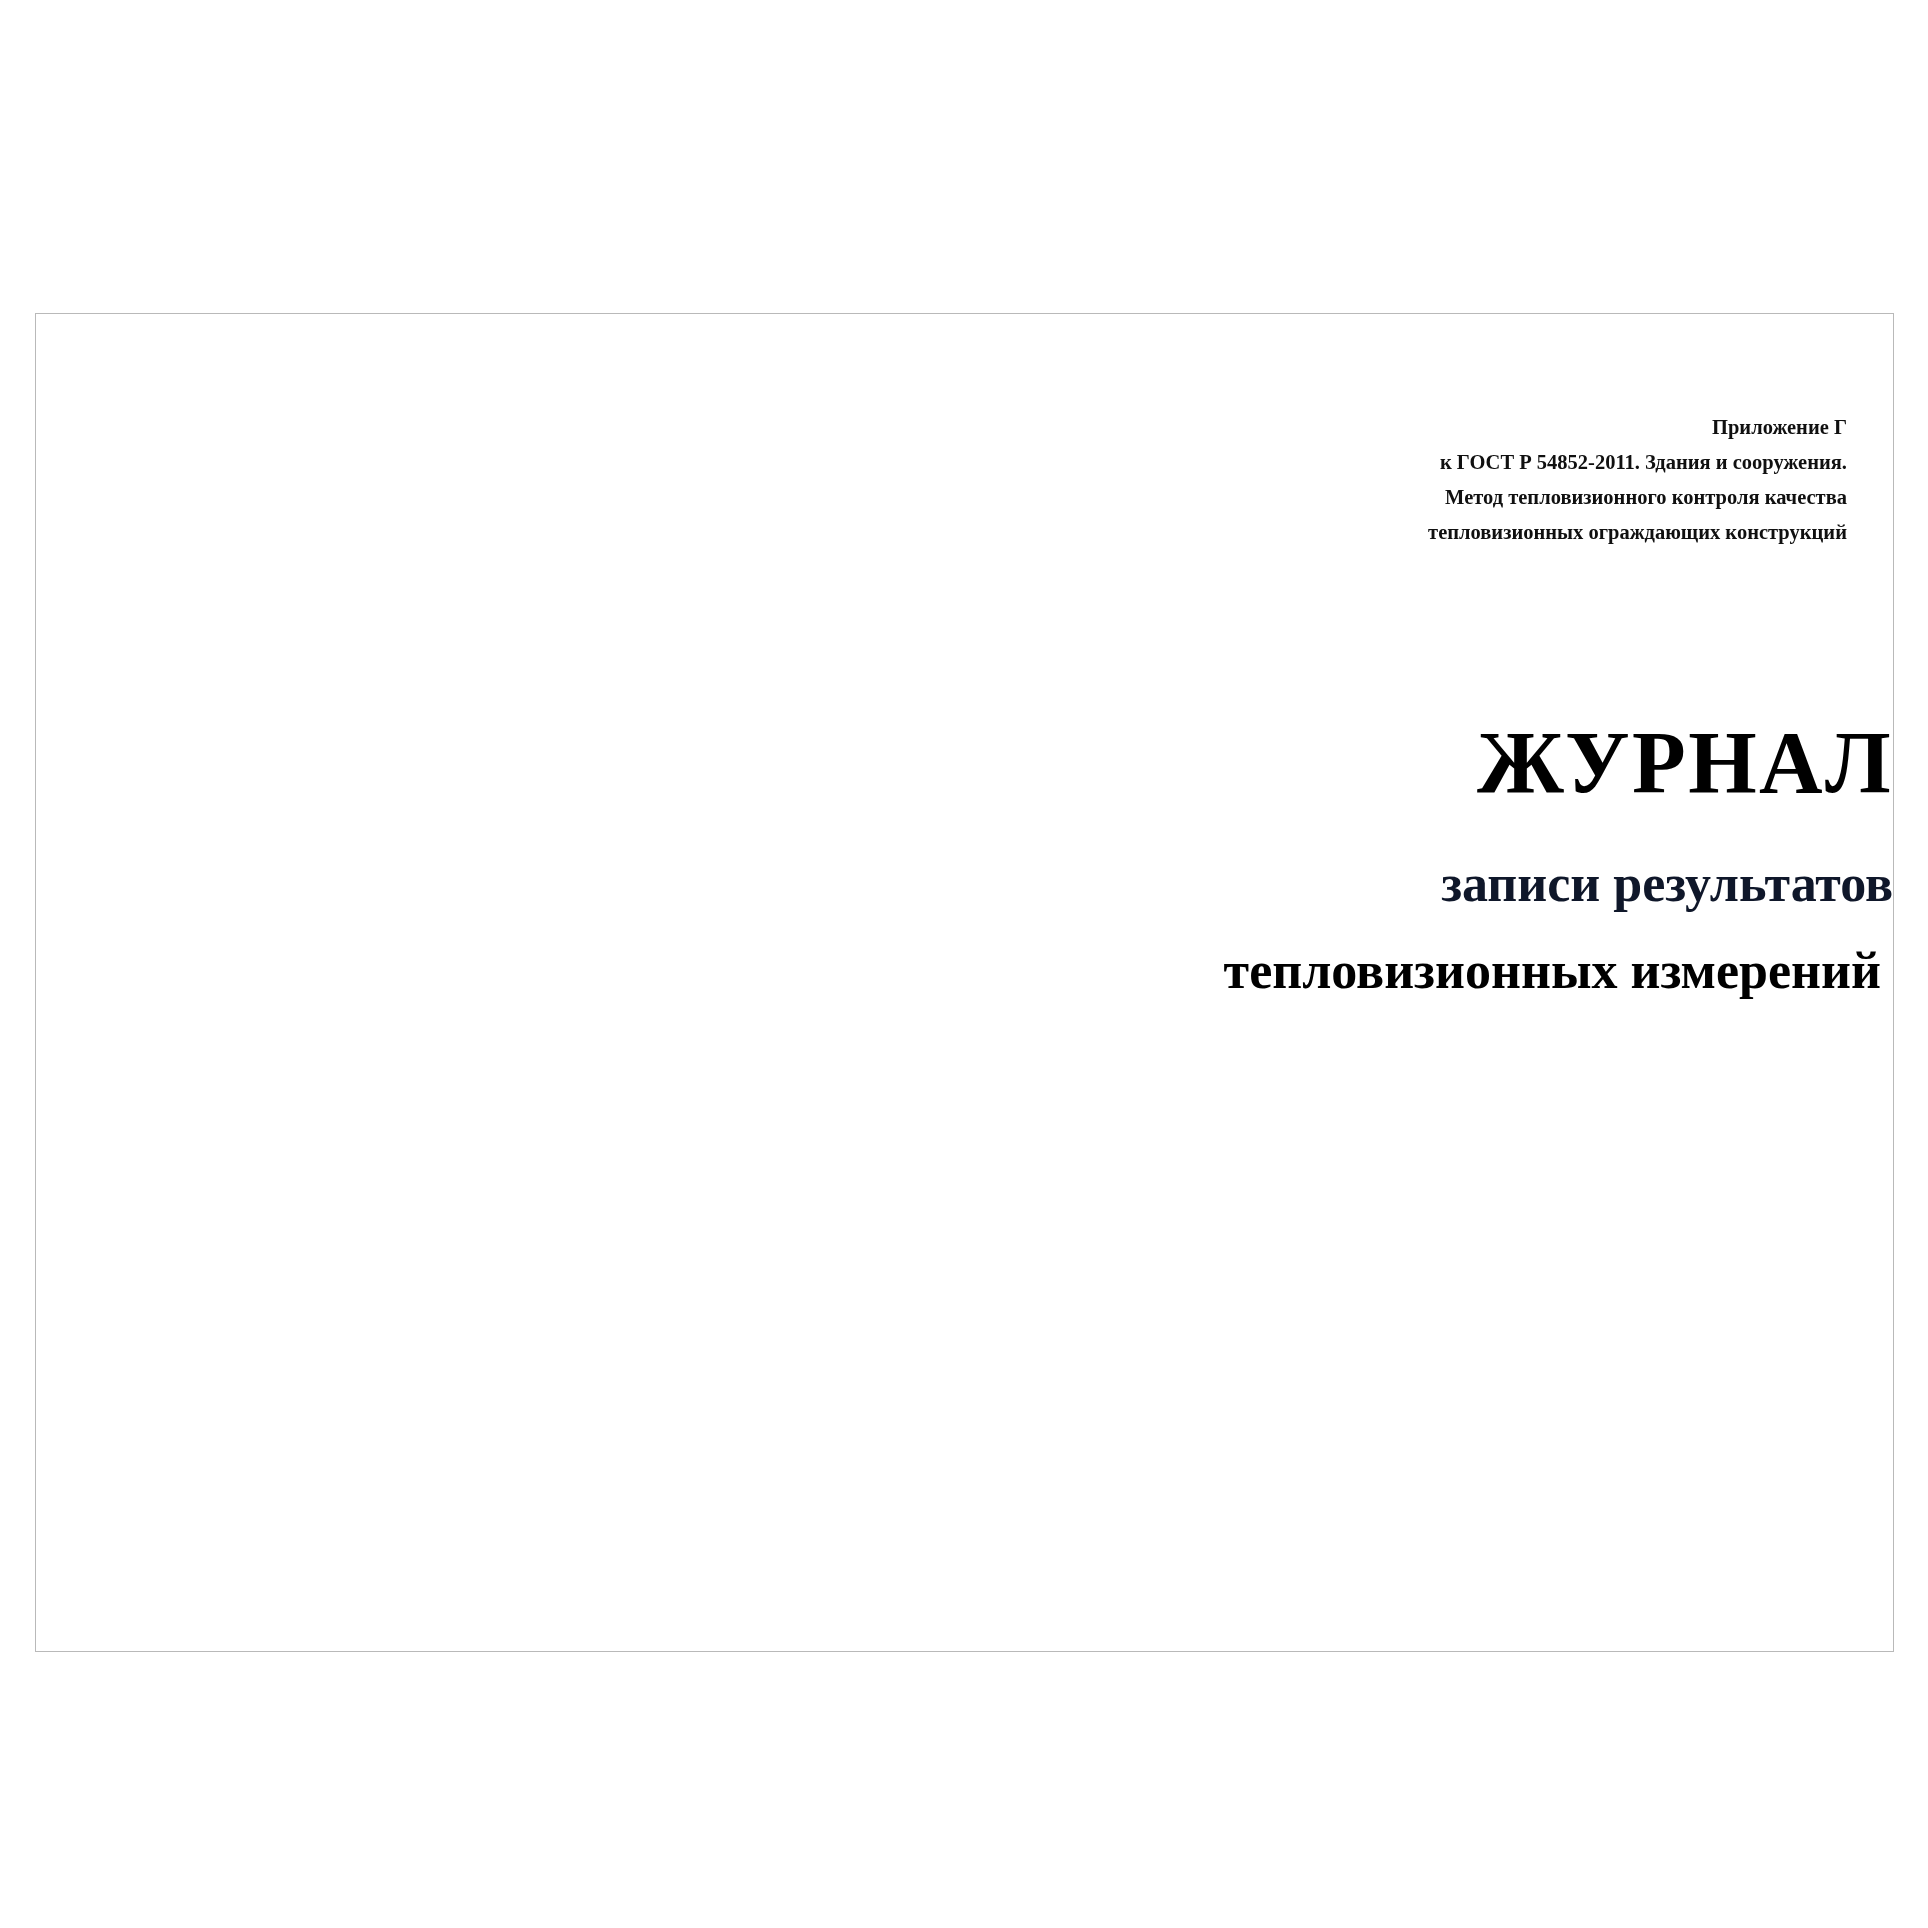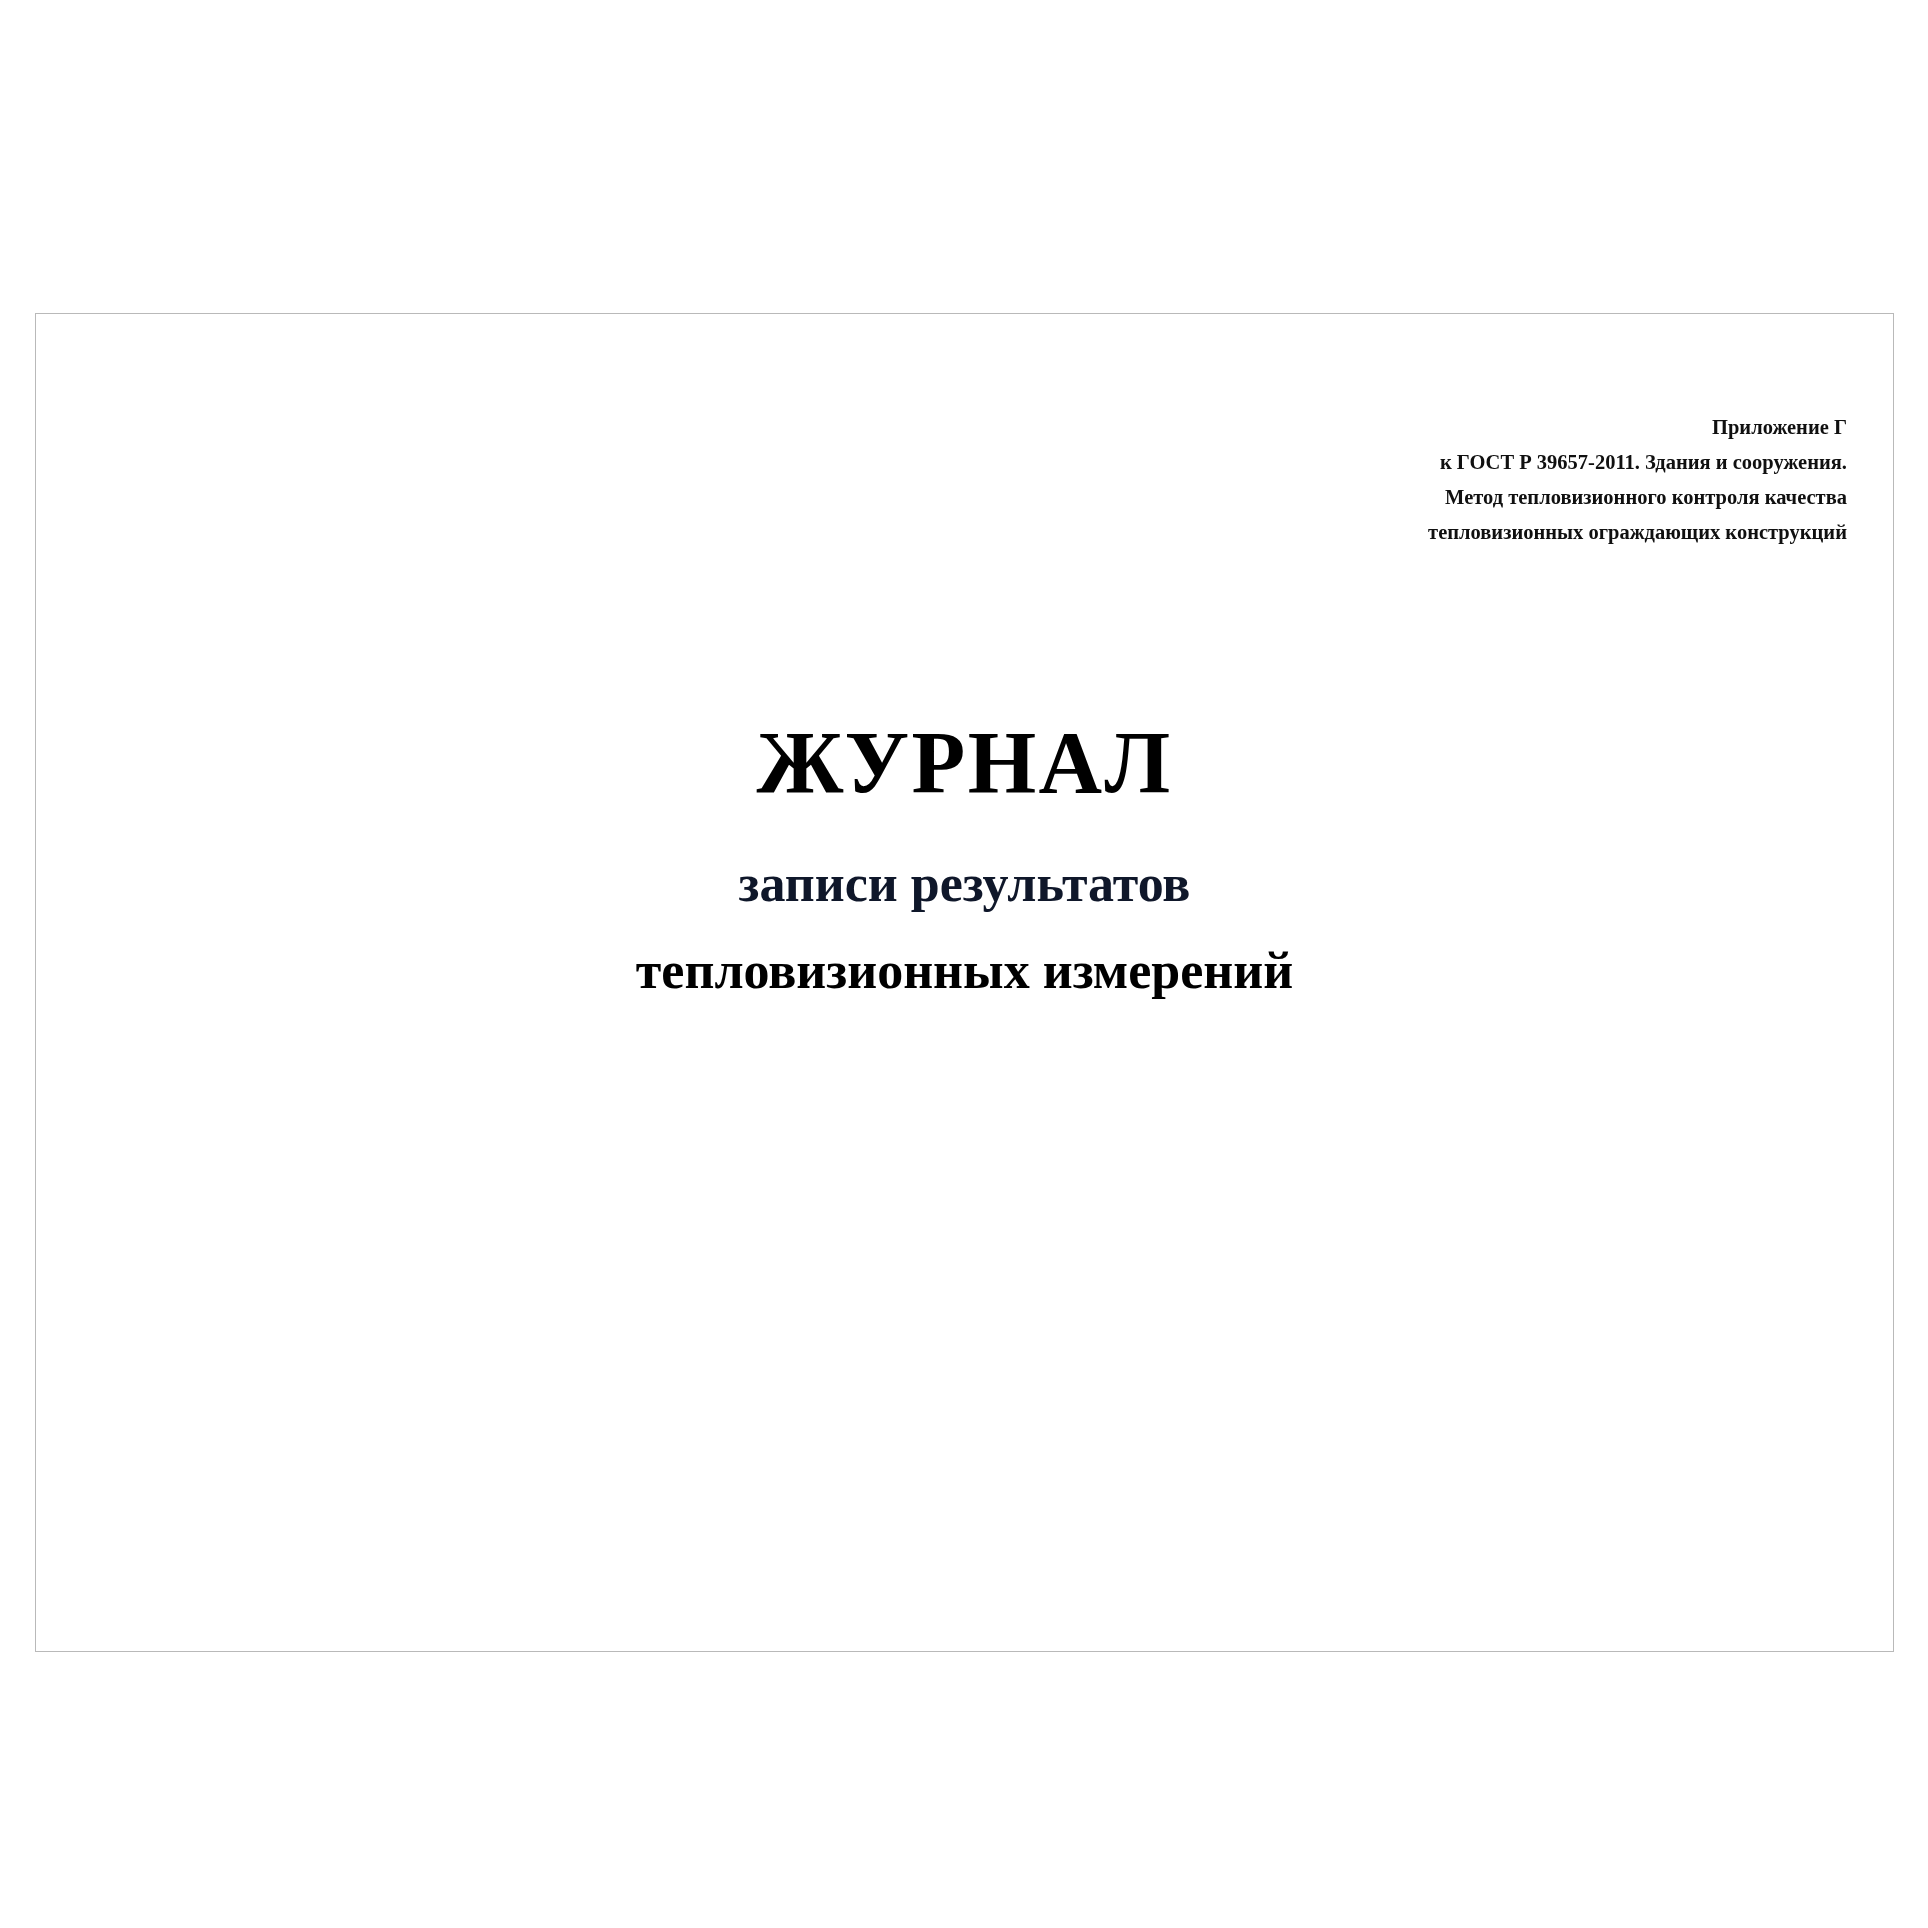--- a/index.html
+++ b/index.html
@@ -46,21 +46,21 @@
     display: block;
     white-space: nowrap;
   }
 
   
   #title-group {
     position: absolute;
     left: 0;
     right: 0;
     top: 403px;
-    text-align: center;
+    text-align: right;
   }
   #journal-word {
     font-family: "Liberation Serif", serif;
     font-weight: bold;
     font-size: 88px;
     line-height: 1.05;
     letter-spacing: 2.4px;
     color: #000000;
     margin: 0 0 41px 0;
   }
@@ -81,21 +81,21 @@
     margin: 12px;
   }
 </style>
 </head>
 <body>
 
 <div id="page-sheet">
 
   <div id="reference-block">
     <span class="ref-line">Приложение Г</span>
-    <span class="ref-line">к ГОСТ Р 39657-2011. Здания и сооружения.</span>
+    <span class="ref-line">к ГОСТ Р 54852-2011. Здания и сооружения.</span>
     <span class="ref-line">Метод тепловизионного контроля качества</span>
     <span class="ref-line">тепловизионных ограждающих конструкций</span>
   </div>
 
   <div id="title-group">
     <div id="journal-word">ЖУРНАЛ</div>
     <div id="subtitle-line-1">записи результатов</div>
     <div id="subtitle-line-2">тепловизионных измерений</div>
   </div>
 

